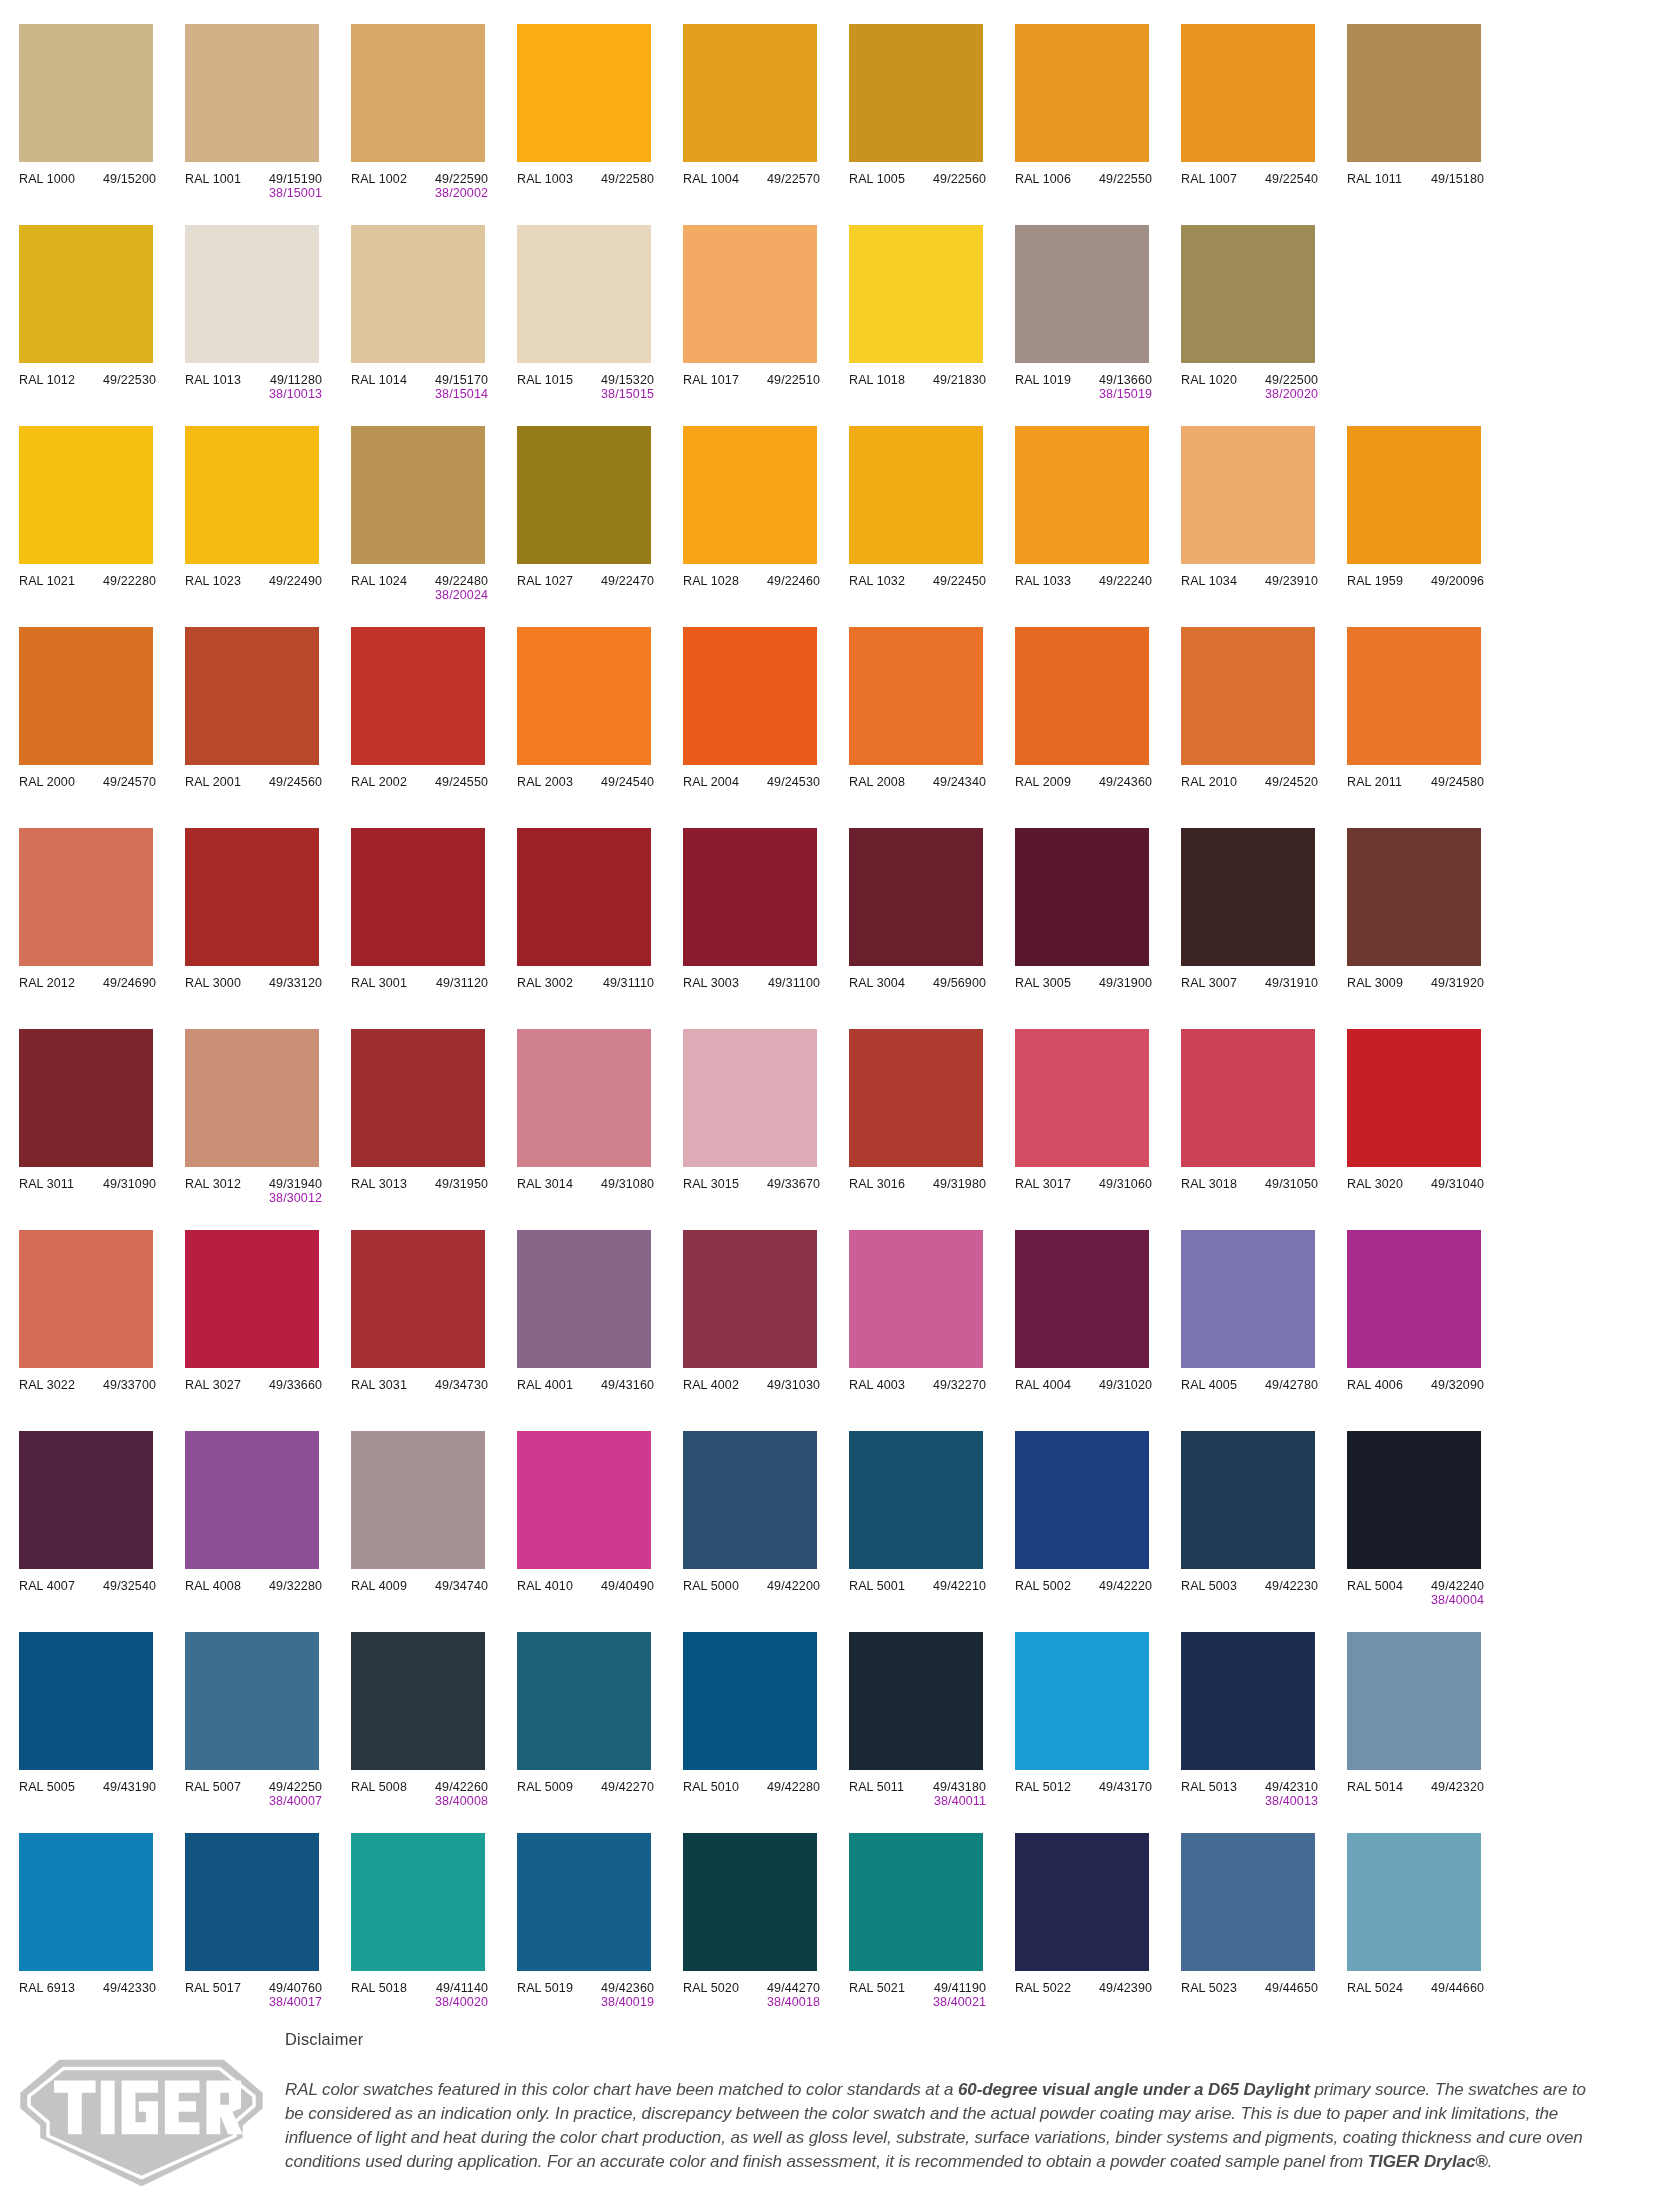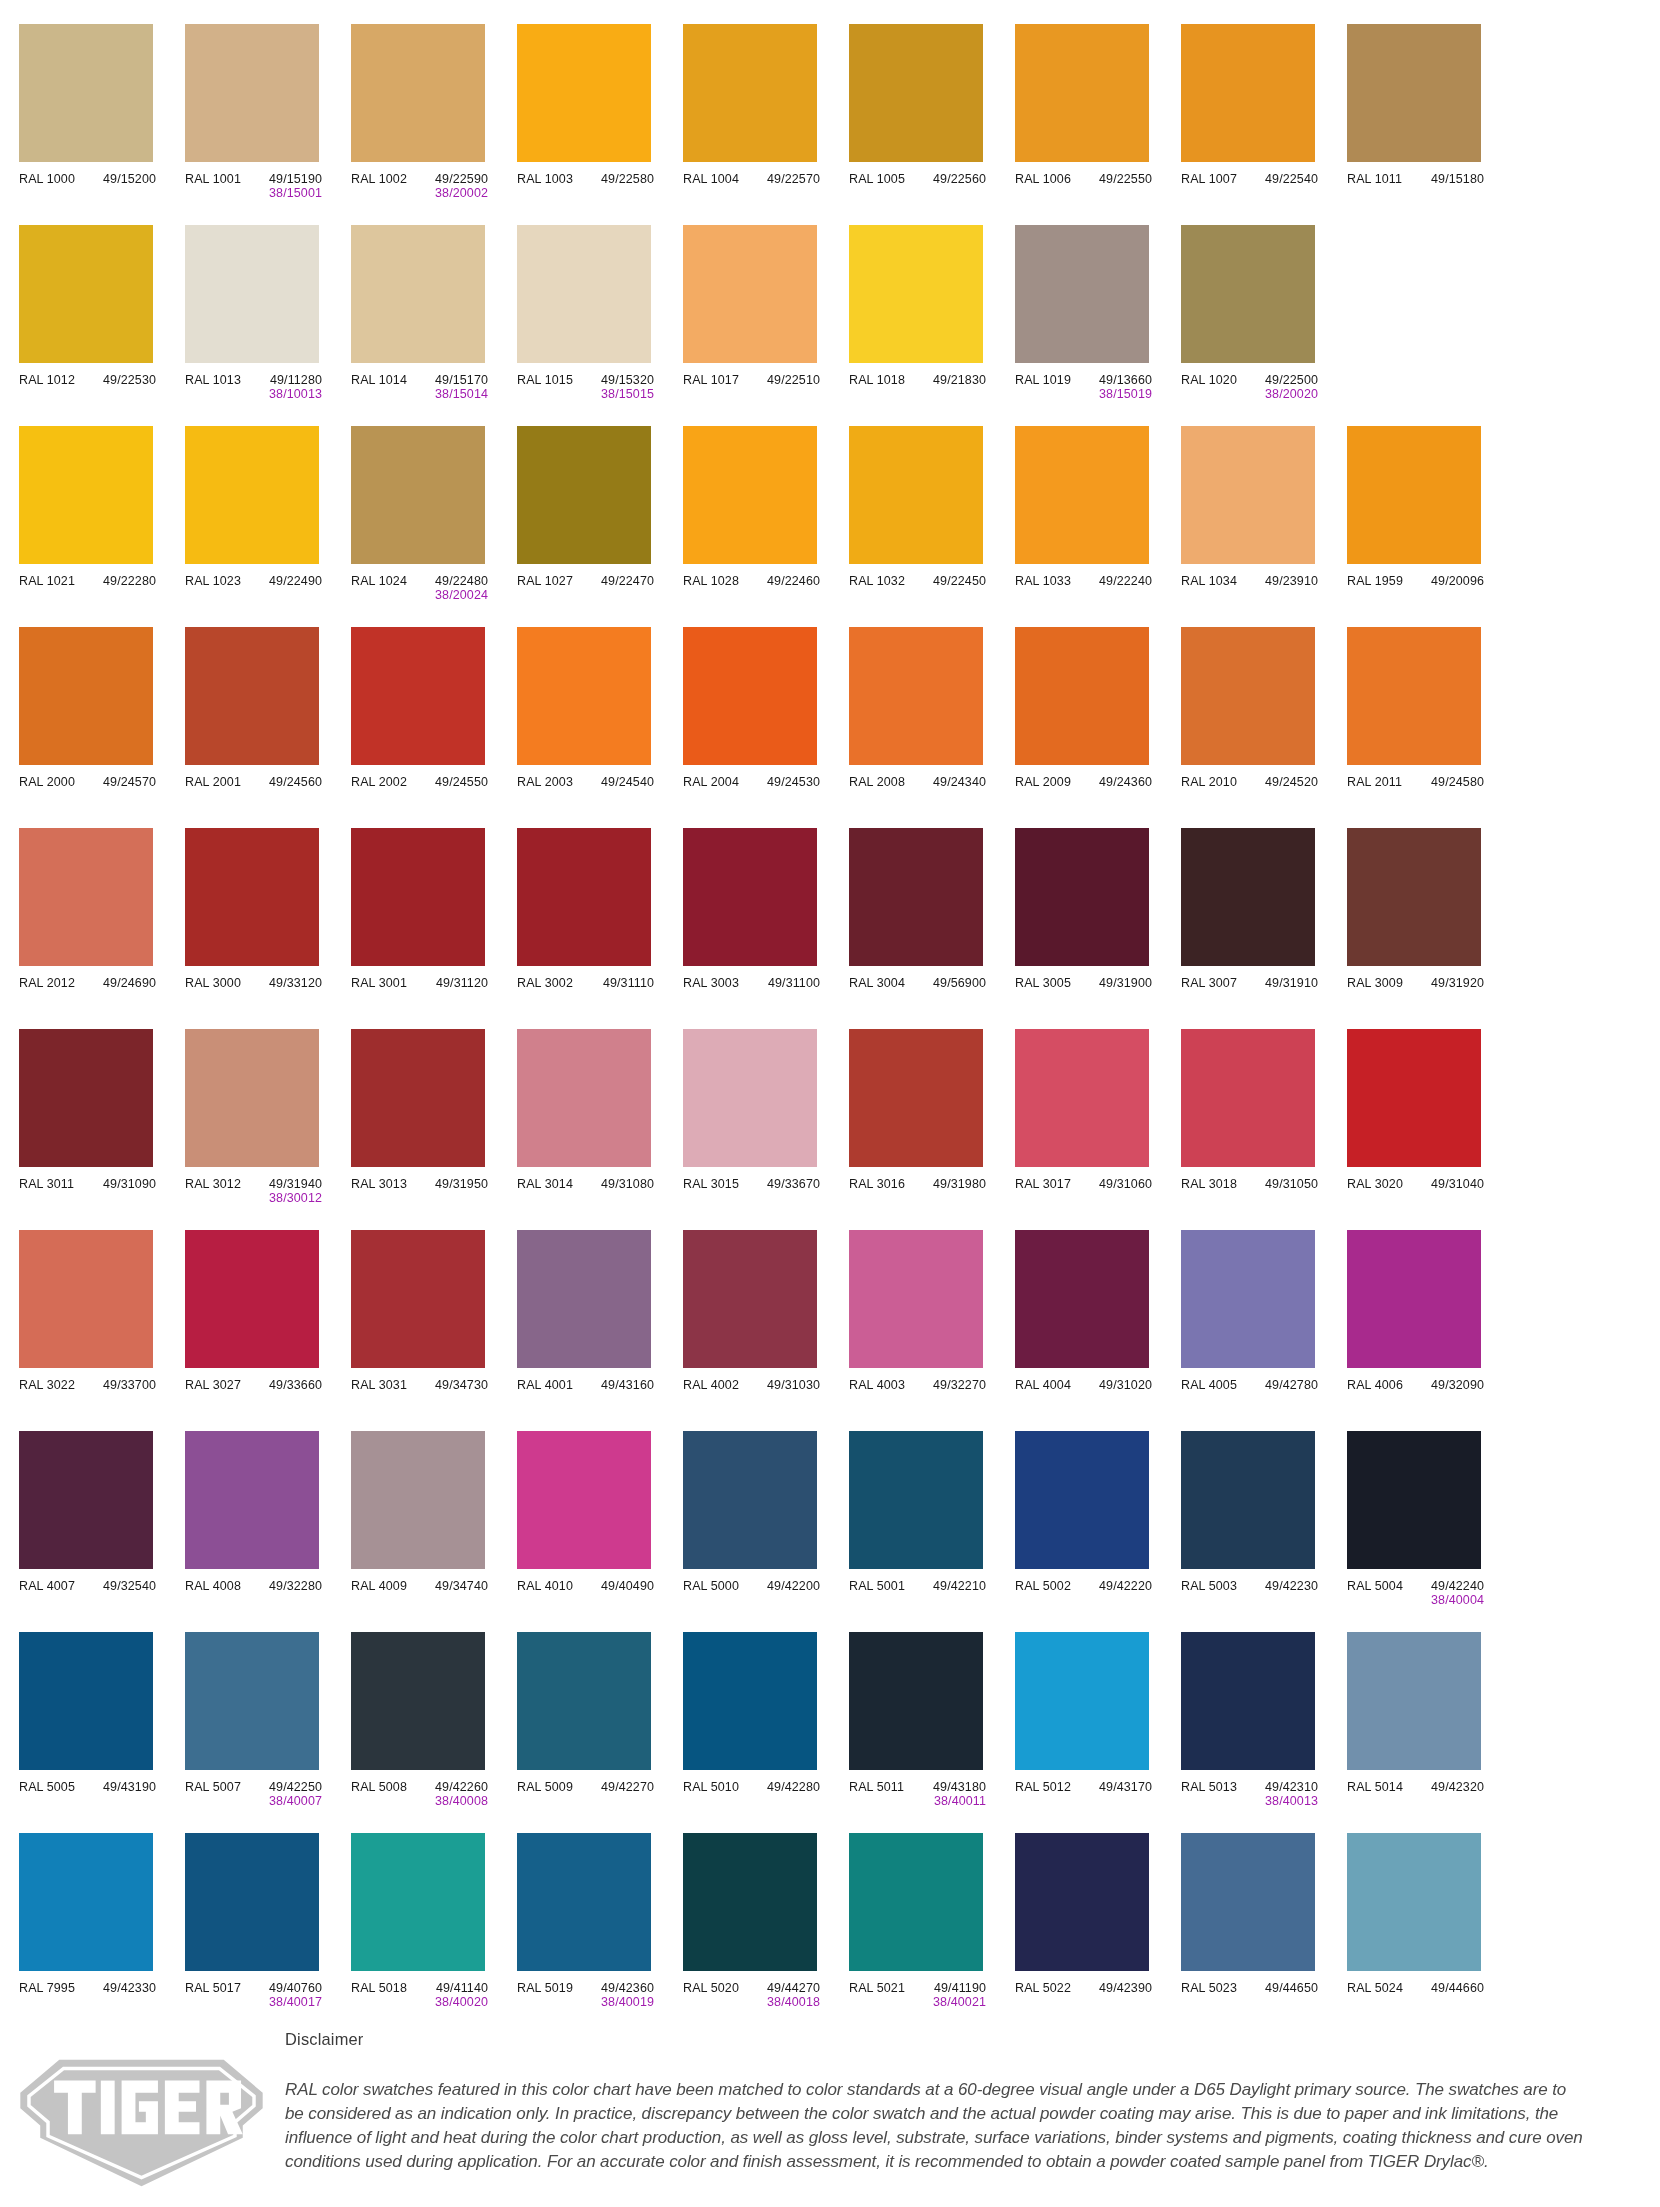--- a/index.html
+++ b/index.html
@@ -122,21 +122,21 @@
     font-size: 17px;
     line-height: 24px;
     color: #4a4a4a;
     font-style: italic;
     font-family: "Liberation Sans", sans-serif;
     letter-spacing: -0.1px;
     margin: 0;
   }
 
   #disclaimer-body b {
-    font-weight: normal;
+    font-weight: bold;
     font-style: italic;
   }
 </style>
 </head>
 <body>
 
 <div id="chart">
     <div class="swatch-row">
       <div class="swatch-cell">
         <div class="swatch-chip" title="RAL 1000" style="background: rgb(203, 183, 138);"></div>
@@ -887,21 +887,21 @@
             <span class="ral-code">49/42320</span>
           </div>
         </div>
       </div>
     </div>
     <div class="swatch-row">
       <div class="swatch-cell">
         <div class="swatch-chip" title="RAL 5015" style="background: rgb(17, 128, 184);"></div>
         <div class="swatch-labels">
           <div class="label-line-1">
-            <span class="ral-name">RAL 7995</span>
+            <span class="ral-name">RAL 6913</span>
             <span class="ral-code">49/42330</span>
           </div>
         </div>
       </div>
       <div class="swatch-cell">
         <div class="swatch-chip" title="RAL 5017" style="background: rgb(17, 84, 128);"></div>
         <div class="swatch-labels">
           <div class="label-line-1">
             <span class="ral-name">RAL 5017</span>
             <span class="ral-code">49/40760</span>

